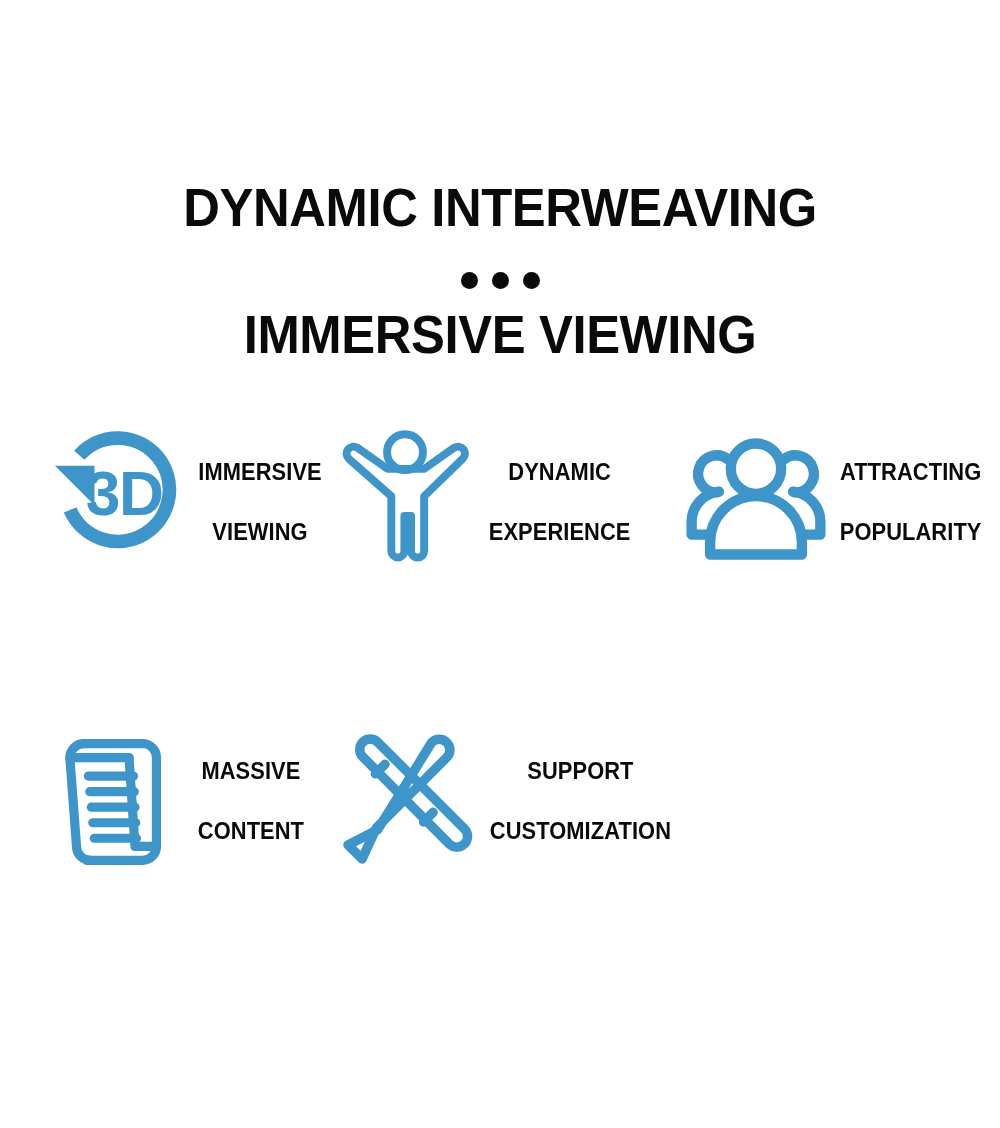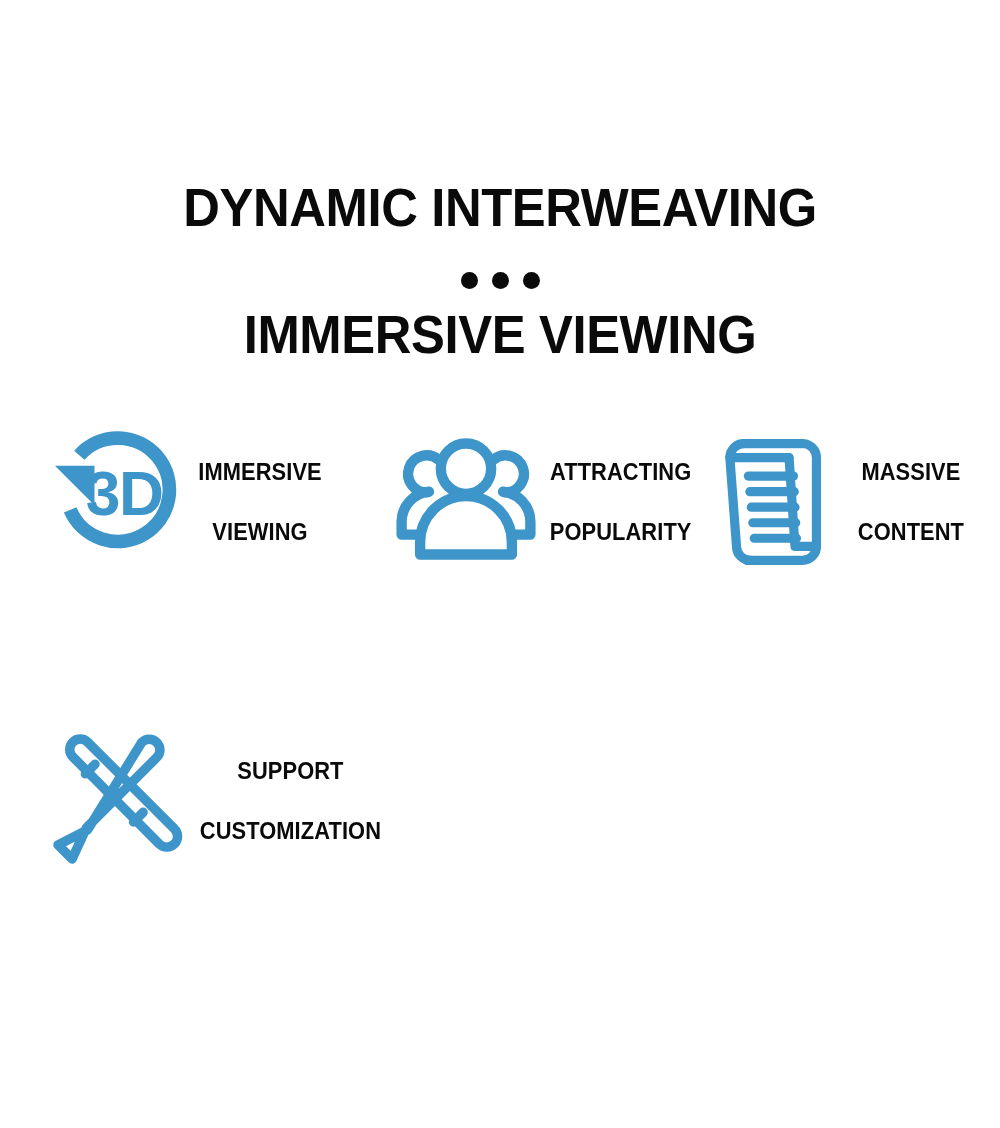--- a/index.html
+++ b/index.html
@@ -152,20 +152,50 @@
           <text x="56" y="62" font-family="'Liberation Sans','DejaVu Sans',sans-serif" font-size="41" font-weight="700" fill="#3d95c9" text-anchor="middle" letter-spacing="-1">3D</text>
         </svg>
       </div>
       <div class="feature-label" style="color: rgb(10, 10, 10);">
         <span class="lbl-line">IMMERSIVE</span>
         <span class="lbl-line">VIEWING</span>
       </div>
     </div>
 
 
+    <div class="feature row1">
+      <div class="icon-box">
+        <svg viewBox="0 0 100 100" xmlns="http://www.w3.org/2000/svg" aria-hidden="true">
+          <g fill="none" stroke="#3d95c9" stroke-width="5.2" stroke-linecap="round" stroke-linejoin="round">
+
+            <circle cx="50" cy="20.5" r="11.8"></circle>
+
+            <path d="M 38.5 31.5
+                     L 18.5 17.5
+                     A 4.6 4.6 0 0 0 13.0 24.8
+                     L 41.0 49.5
+                     L 41.0 85.5
+                     A 4.3 4.3 0 0 0 49.6 85.5
+                     L 49.6 62.5
+                     L 54.0 62.5
+                     L 54.0 85.5
+                     A 4.3 4.3 0 0 0 62.6 85.5
+                     L 62.6 49.5
+                     L 88.0 24.8
+                     A 4.6 4.6 0 0 0 82.5 17.5
+                     L 62.6 31.5
+                     Z"></path>
+          </g>
+        </svg>
+      </div>
+      <div class="feature-label" style="color: rgb(10, 10, 10);">
+        <span class="lbl-line">DYNAMIC</span>
+        <span class="lbl-line">EXPERIENCE</span>
+      </div>
+    </div>
 
     <div class="feature row2">
       <div class="icon-box">
         <svg viewBox="0 0 100 100" xmlns="http://www.w3.org/2000/svg" aria-hidden="true">
           <g fill="none" stroke="#3d95c9" stroke-width="7" stroke-linecap="round" stroke-linejoin="round">
 
             <path d="M 31.5 21.5
                      A 12.5 12.5 0 1 0 24.0 43.5"></path>
             <path d="M 25.0 43.0
                      A 20.5 20.5 0 0 0 6.5 63.0

